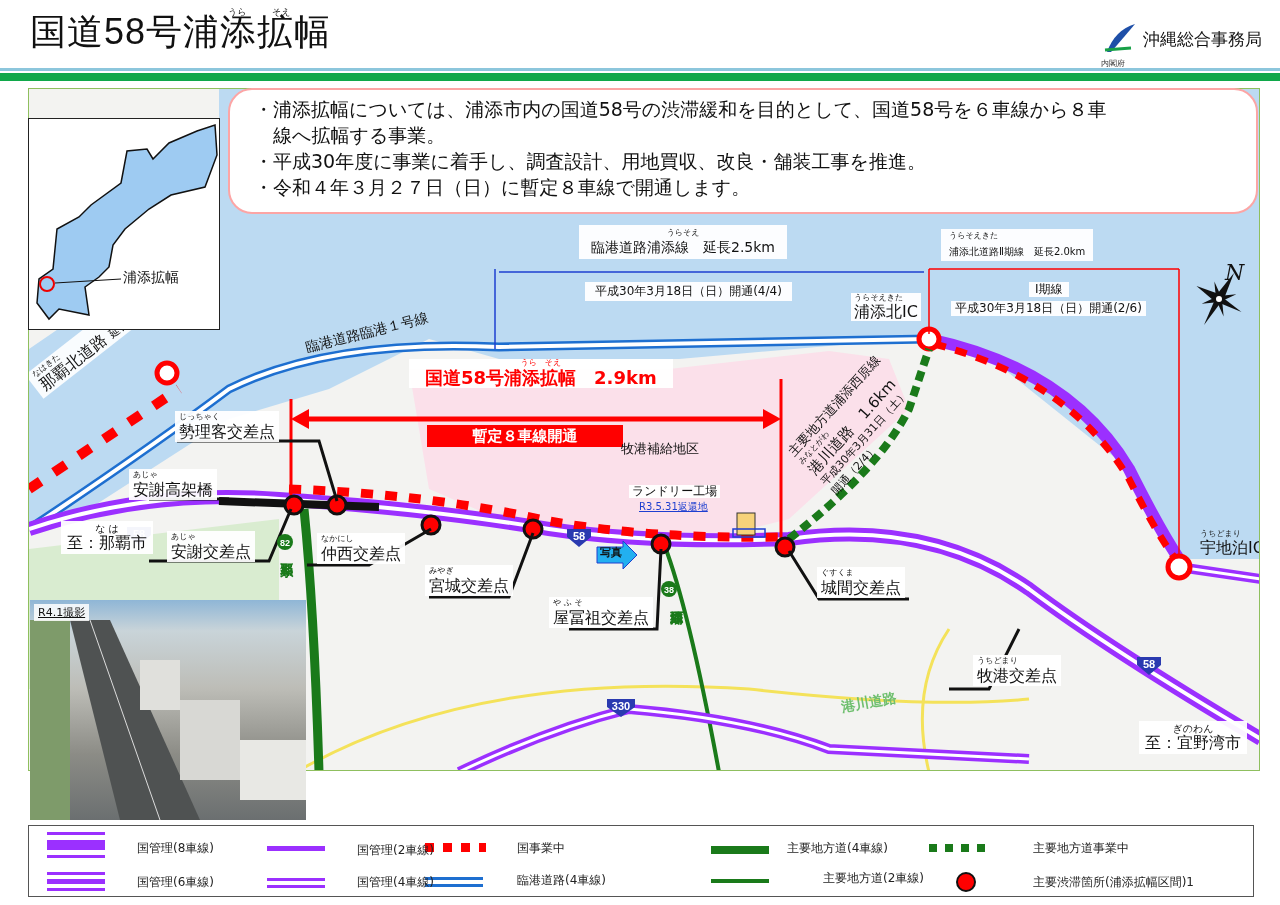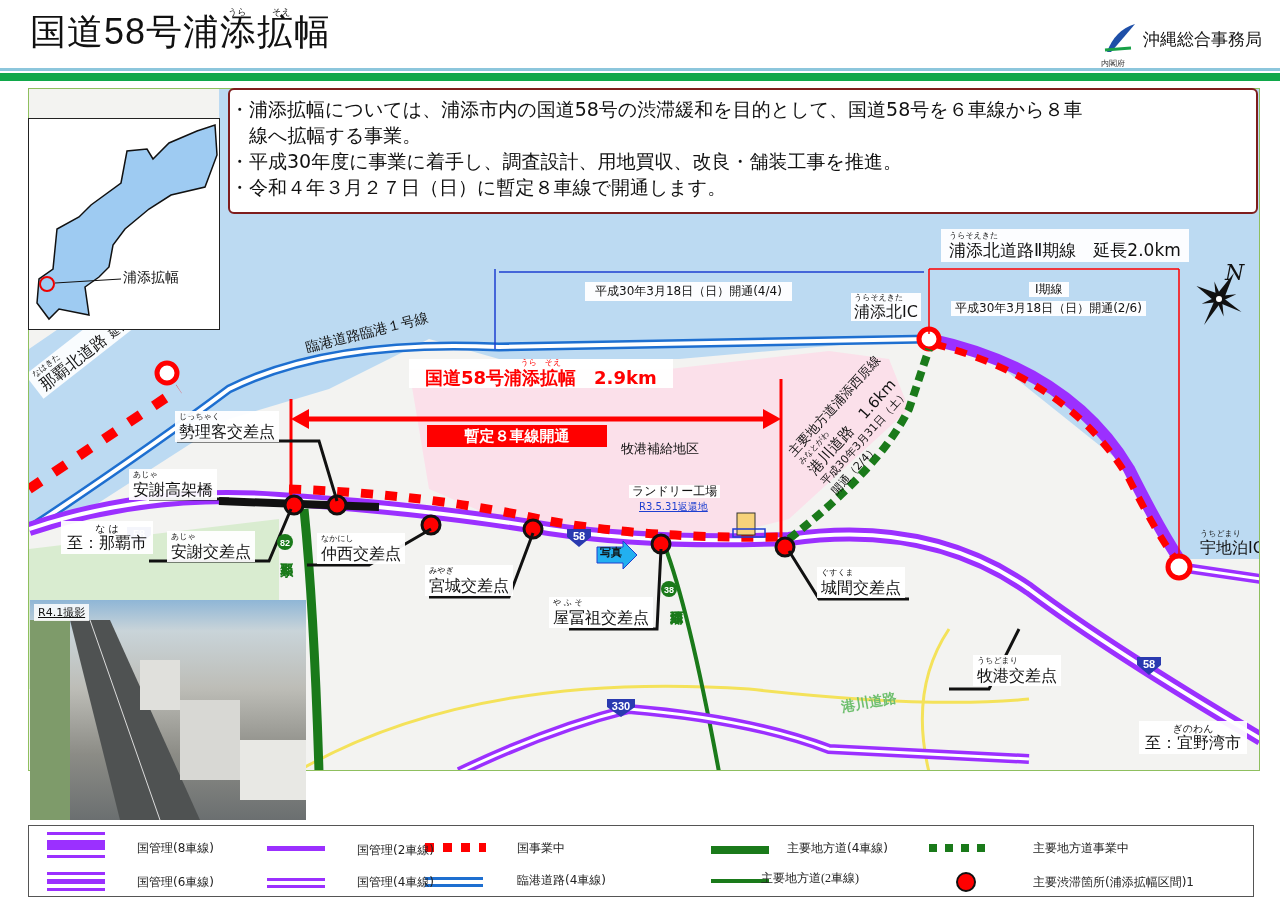--- a/index.html
+++ b/index.html
@@ -15,21 +15,21 @@
   #bar1 { left: 0; top: 68px; width: 1280px; height: 3px; background: #8cc6dc; }
   #bar2 { left: 0; top: 73px; width: 1280px; height: 8px; background: #10a84a; }
   
   #map { left: 28px; top: 88px; width: 1232px; height: 683px; background: #f3f3f1; border: 1px solid #8fbf5e; overflow: hidden; }
   #map svg { position: absolute; left: 0; top: 0; }
   .lbl { position: absolute; background: rgba(255,255,255,0.95); color: #111; white-space: nowrap; line-height: 1.1; }
   .lbl .rb { display: block; font-size: 8px; }
   .lbl .main { font-size: 16px; }
   .xing { font-size: 17px; padding: 2px 4px; }
   
-  #info { left: 228px; top: 88px; width: 1030px; height: 126px; background: #fff; border: 2px solid #7f1d1d; border-radius: 6px; padding: 6px 0; }
+  #info { left: 228px; top: 88px; width: 1030px; height: 126px; background: #fff; border: 2px solid #fca5a5; border-radius: 24px; padding: 6px 24px; }
   #info p { font-size: 19px; line-height: 26px; color: #111; }
   
   #inset { left: 28px; top: 118px; width: 192px; height: 212px; background: #fff; border: 1.5px solid #222; }
   
   #photo { left: 30px; top: 600px; width: 276px; height: 220px; background: linear-gradient(180deg,#8fb6d6 0%,#c9d4d9 14%,#bdbdb7 40%,#8c8c86 70%,#6b6f70 100%); overflow: hidden; }
   #photo-tag { left: 4px; top: 4px; background: rgba(255,255,255,0.85); font-size: 11px; padding: 1px 4px; color:#111;text-decoration:underline; }
   
   #legend { left: 28px; top: 825px; width: 1226px; height: 72px; border: 1.5px solid #555; background: #fff; }
   .lg { position: absolute; font-size: 12px; color: #222; white-space: nowrap; }
 </style>
@@ -149,25 +149,29 @@
       <circle cx="256" cy="453" r="8" fill="#1a7a1a"></circle>
         <text x="256" y="457" font-size="9">82</text>
       <circle cx="640" cy="500" r="8" fill="#1a7a1a"></circle>
         <text x="640" y="504" font-size="9">38</text>
     </g>
     <text x="40" y="245" font-size="11" fill="#e02040" font-family="DejaVu Sans, sans-serif"></text>
   </svg>
 
   <div class="lbl" style="left:14px; top:230px; background:transparent; color:#e02040; font-size:11px;">南部国道事務所◎</div>
 
+  <div class="lbl" style="left:550px; top:136px; padding:4px 12px; text-align:center;">
+    <span class="rb">うらそえ</span>
+    <span class="main" style="font-size:14px;">臨港道路浦添線　延長2.5km</span>
+  </div>
   <div class="lbl" style="left:556px; top:193px; padding:3px 10px; font-size:12px;">平成30年3月18日（日）開通(4/4)</div>
 
   <div class="lbl" style="left:912px; top:140px; padding:3px 8px;">
     <span class="rb">うらそえきた</span>
-    <span class="main" style="font-size:17px;">浦添北道路Ⅱ期線　延長2.0km</span>
+    <span class="main" style="font-size:10px;">浦添北道路Ⅱ期線　延長2.0km</span>
   </div>
   <div class="lbl" style="left:1000px; top:193px; font-size:12px; padding:1px 6px;">Ⅰ期線</div>
   <div class="lbl" style="left:922px; top:212px; font-size:12px; padding:1px 4px;">平成30年3月18日（日）開通(2/6)</div>
 
   <div class="lbl" style="left:822px; top:204px; padding:1px 3px;">
     <span class="rb">うらそえきた</span>
     <span class="main">浦添北IC</span>
   </div>
   <div class="lbl" style="left:1168px; top:440px; padding:1px 3px; background:transparent;">
     <span class="rb">うちどまり</span>
@@ -178,21 +182,21 @@
     <span class="rb">なはきた</span>
     <span>那覇北道路</span>
     <span style="font-size:11px;">延長2.2km</span>
   </div>
   <div class="lbl" style="left:275px; top:236px; transform:rotate(-14deg); background:transparent; font-size:14px;">臨港道路臨港１号線</div>
 
   <div class="lbl" style="left:380px; top:270px; padding:0 16px; text-align:center; color:#f00;">
     <span class="rb" style="color:#f00;">うら　そえ</span>
     <span class="main" style="font-size:18px; font-weight:bold; color:#f00;">国道58号浦添拡幅　2.9km</span>
   </div>
-  <div class="abs" style="left:398px; top:336px; width:180px; height:22px; background:#f00; color:#fff; font-size:15px; font-weight:bold; text-align:center; line-height:22px;">暫定８車線開通</div>
+  <div class="abs" style="left:398px; top:336px; width:196px; height:22px; background:#f00; color:#fff; font-size:15px; font-weight:bold; text-align:center; line-height:22px;">暫定８車線開通</div>
   <div class="lbl" style="left:592px; top:353px; background:transparent; font-size:13px;">牧港補給地区</div>
   <div class="lbl" style="left:600px; top:396px; font-size:12px; padding:0 3px;">ランドリー工場</div>
   <div class="lbl" style="left:610px; top:412px; font-size:10px; color:#1e3fd0; text-decoration:underline; background:transparent;">R3.5.31返還地</div>
   <div class="lbl" style="left:571px; top:458px; font-size:11px; font-weight:bold; background:transparent;">写真</div>
 
   <div class="lbl" style="left:756px; top:360px; transform:rotate(-48deg); transform-origin:left top; background:transparent; font-size:13px; line-height:1.25;">
     <div>主要地方道浦添西原線</div>
     <div style="font-size:8px;">みなとがわ</div>
     <div style="font-size:15px;">港川道路　1.6km</div>
     <div style="font-size:11px;">平成30年3月31日（土）</div>
@@ -290,15 +294,15 @@
     <circle cx="937" cy="56" r="9" fill="#ff0000" stroke="#111" stroke-width="2"></circle>
   </svg>
   <span class="lg" style="left:108px; top:14px;">国管理(8車線)</span>
   <span class="lg" style="left:328px; top:16px;">国管理(2車線)</span>
   <span class="lg" style="left:488px; top:14px;">国事業中</span>
   <span class="lg" style="left:758px; top:14px;">主要地方道(4車線)</span>
   <span class="lg" style="left:1004px; top:14px;">主要地方道事業中</span>
   <span class="lg" style="left:108px; top:48px;">国管理(6車線)</span>
   <span class="lg" style="left:328px; top:48px;">国管理(4車線)</span>
   <span class="lg" style="left:488px; top:46px;">臨港道路(4車線)</span>
-  <span class="lg" style="left:732px; top:44px;font-family:Liberation Serif, serif;">主要地方道(2車線)</span>
+  <span class="lg" style="left:794px; top:44px;">主要地方道(2車線)</span>
   <span class="lg" style="left:1004px; top:48px;">主要渋滞箇所(浦添拡幅区間)1</span>
 </div>
 
 </body></html>

